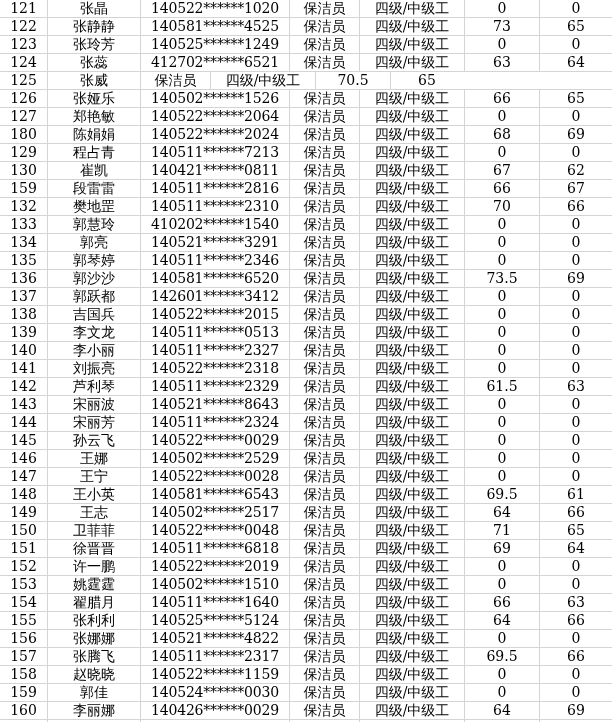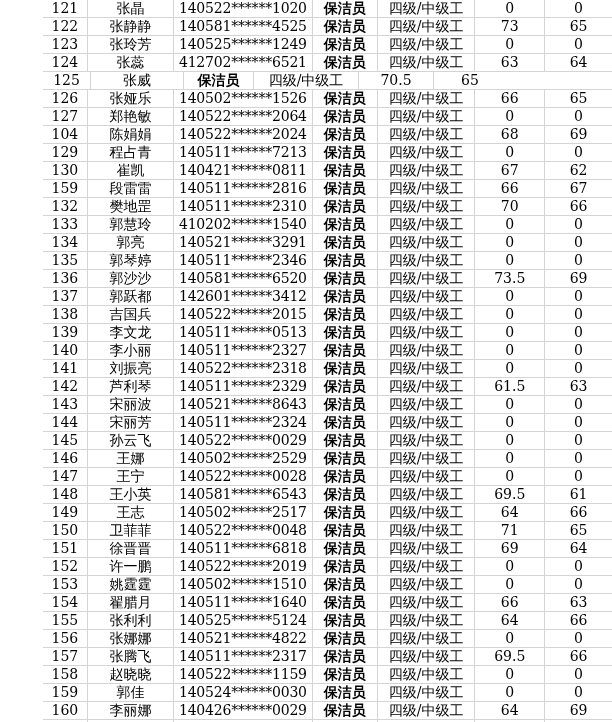--- a/index.html
+++ b/index.html
@@ -16,37 +16,36 @@
     font-family:"DejaVu Serif","DejaVu Sans",serif;
     font-size:14px;
     color:var(--text);
   }
   .row{
     display:flex;
     height:18px;
     box-sizing:border-box;
     border-bottom:1px solid var(--gridline);
     background:var(--bg);
-    margin-left:43px;
   }
   .cell{
     box-sizing:border-box;
     border-right:1px solid var(--gridline);
     display:flex;
     align-items:center;
     justify-content:center;
     overflow:hidden;
     white-space:nowrap;
     line-height:17px;
     letter-spacing:0;
   }
   .c-no{width:48px;}
   .c-name{width:93px;}
   .c-id{width:149px;letter-spacing:-0.2px;}
-  .c-job{width:70px;font-weight:bold;}
+  .c-job{width:70px;}
   .c-level{width:105px;}
   .c-s1{width:75px;}
   .c-s2{width:72px;border-right:none;}
 </style>
 </head>
 <body>
 
 <div class="sheet">
   <div id="grid-body">
       <div class="row">
@@ -105,21 +104,21 @@
       <div class="row">
     <div class="cell c-no">127</div>
     <div class="cell c-name">郑艳敏</div>
     <div class="cell c-id">140522******2064</div>
     <div class="cell c-job">保洁员</div>
     <div class="cell c-level">四级/中级工</div>
     <div class="cell c-s1">0</div>
     <div class="cell c-s2">0</div>
   </div>
       <div class="row">
-    <div class="cell c-no">104</div>
+    <div class="cell c-no">180</div>
     <div class="cell c-name">陈娟娟</div>
     <div class="cell c-id">140522******2024</div>
     <div class="cell c-job">保洁员</div>
     <div class="cell c-level">四级/中级工</div>
     <div class="cell c-s1">68</div>
     <div class="cell c-s2">69</div>
   </div>
       <div class="row">
     <div class="cell c-no">129</div>
     <div class="cell c-name">程占青</div>

